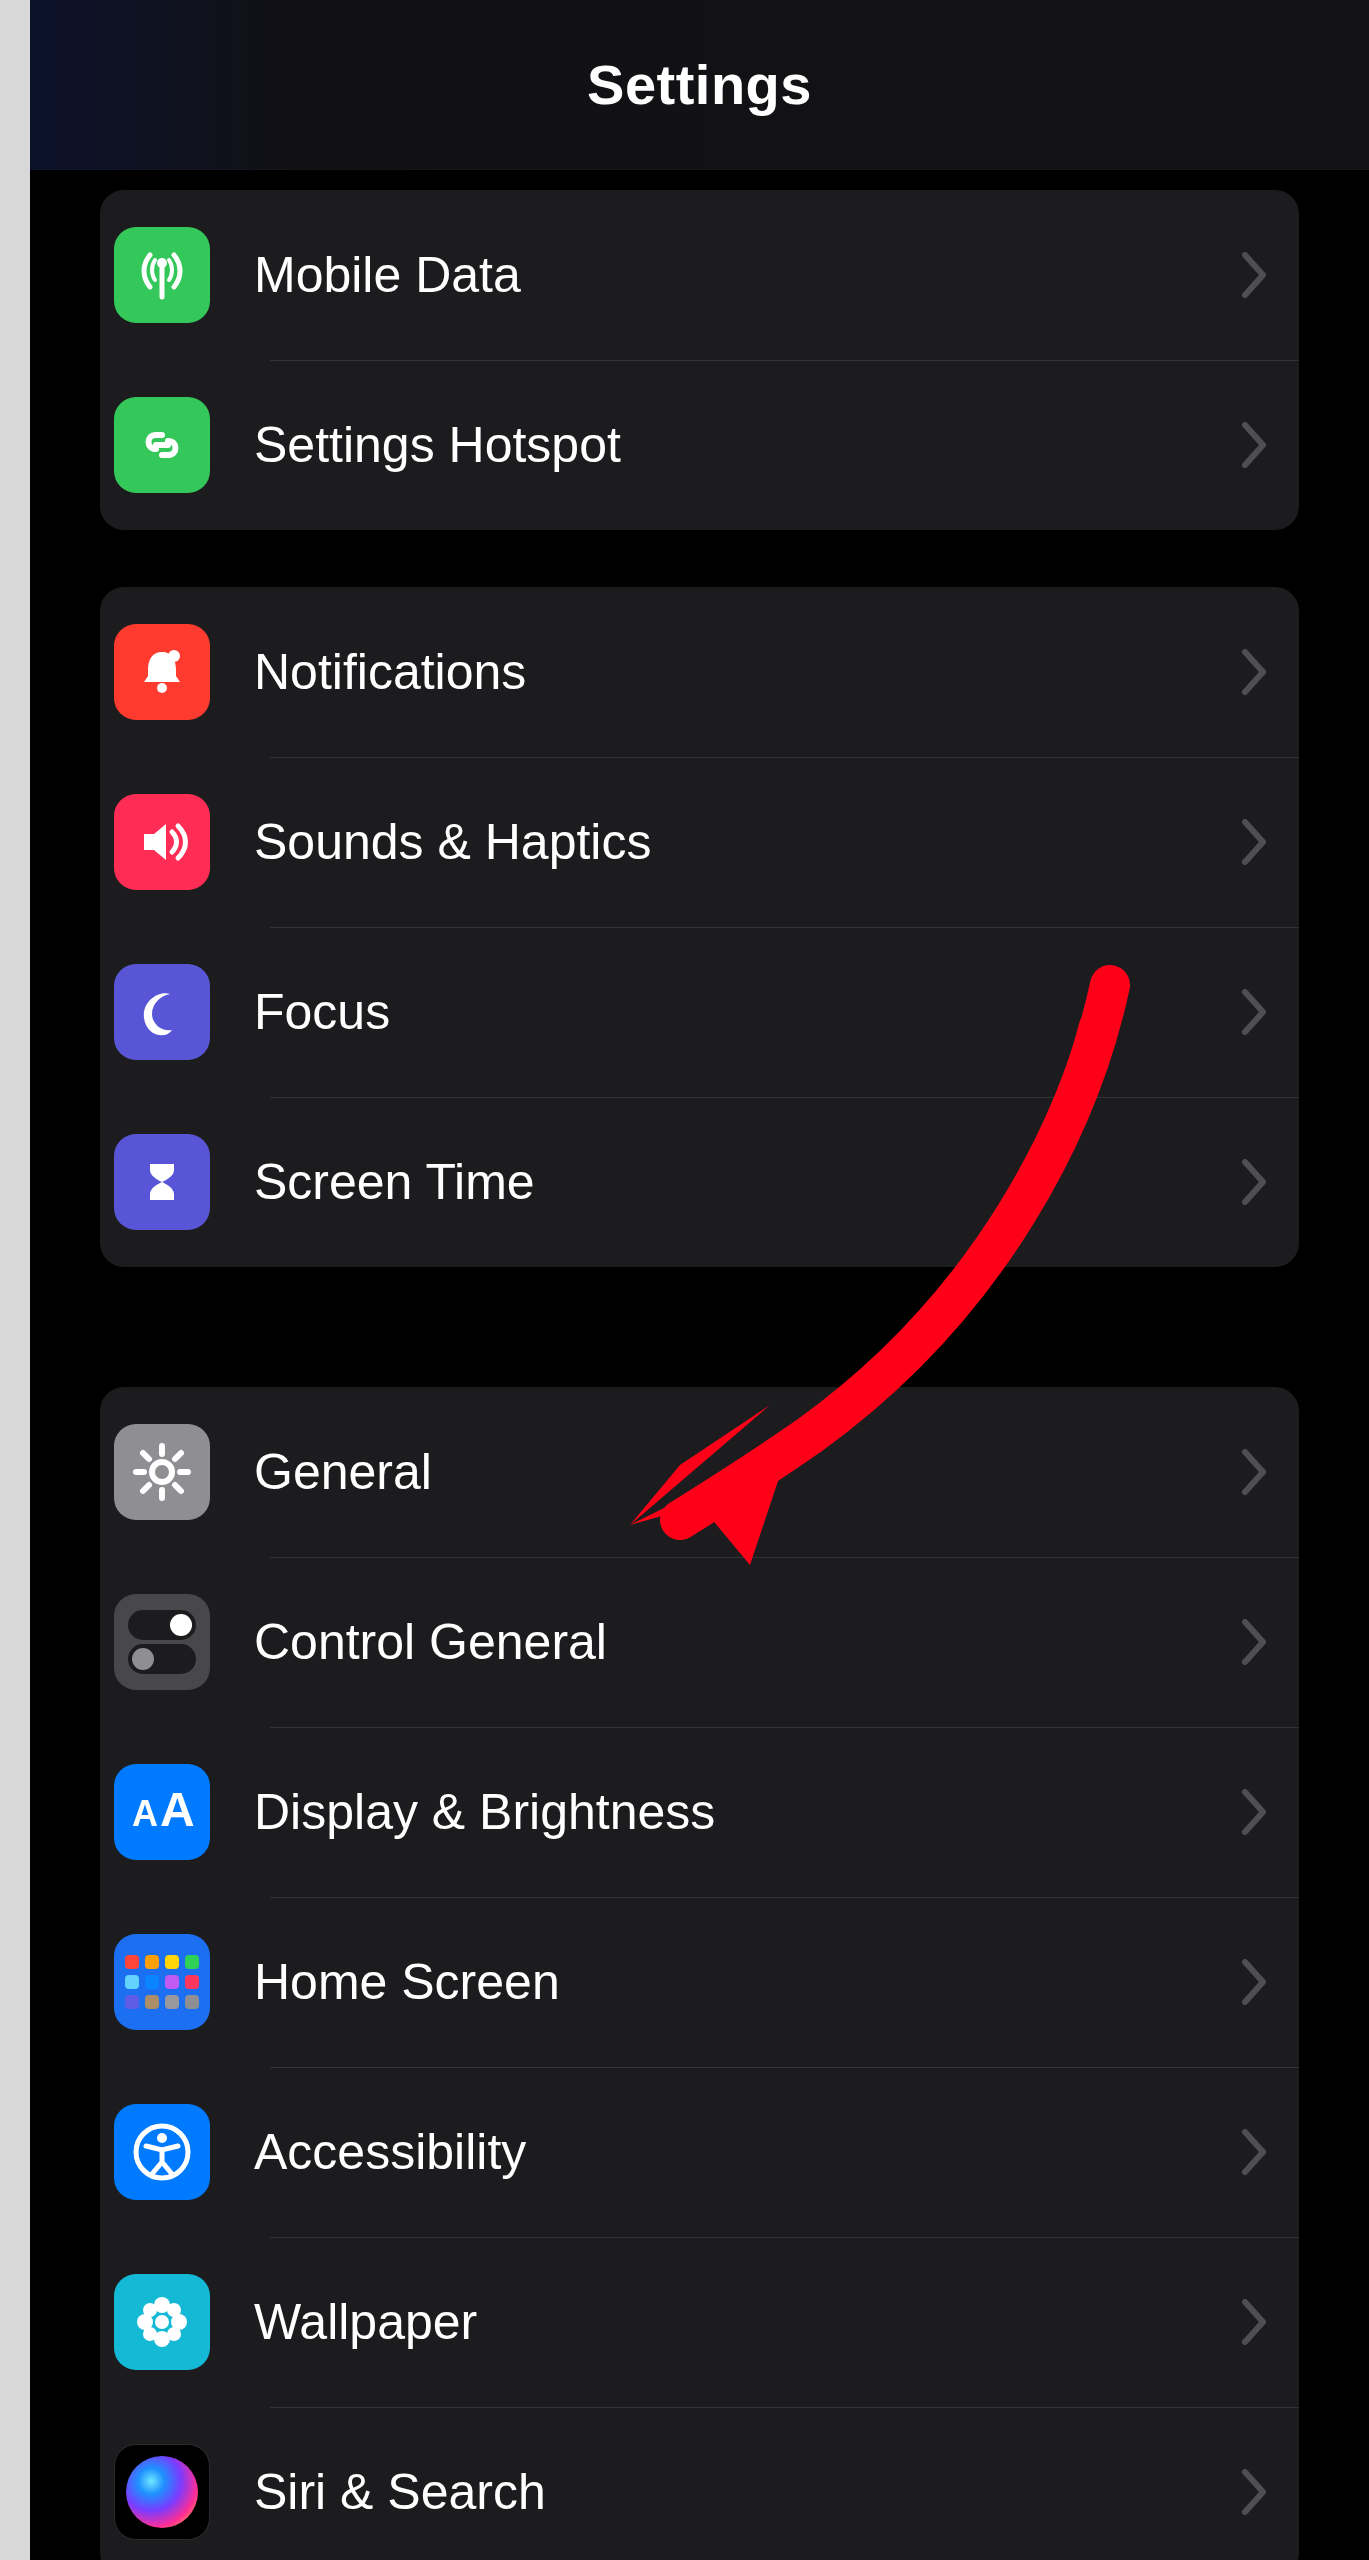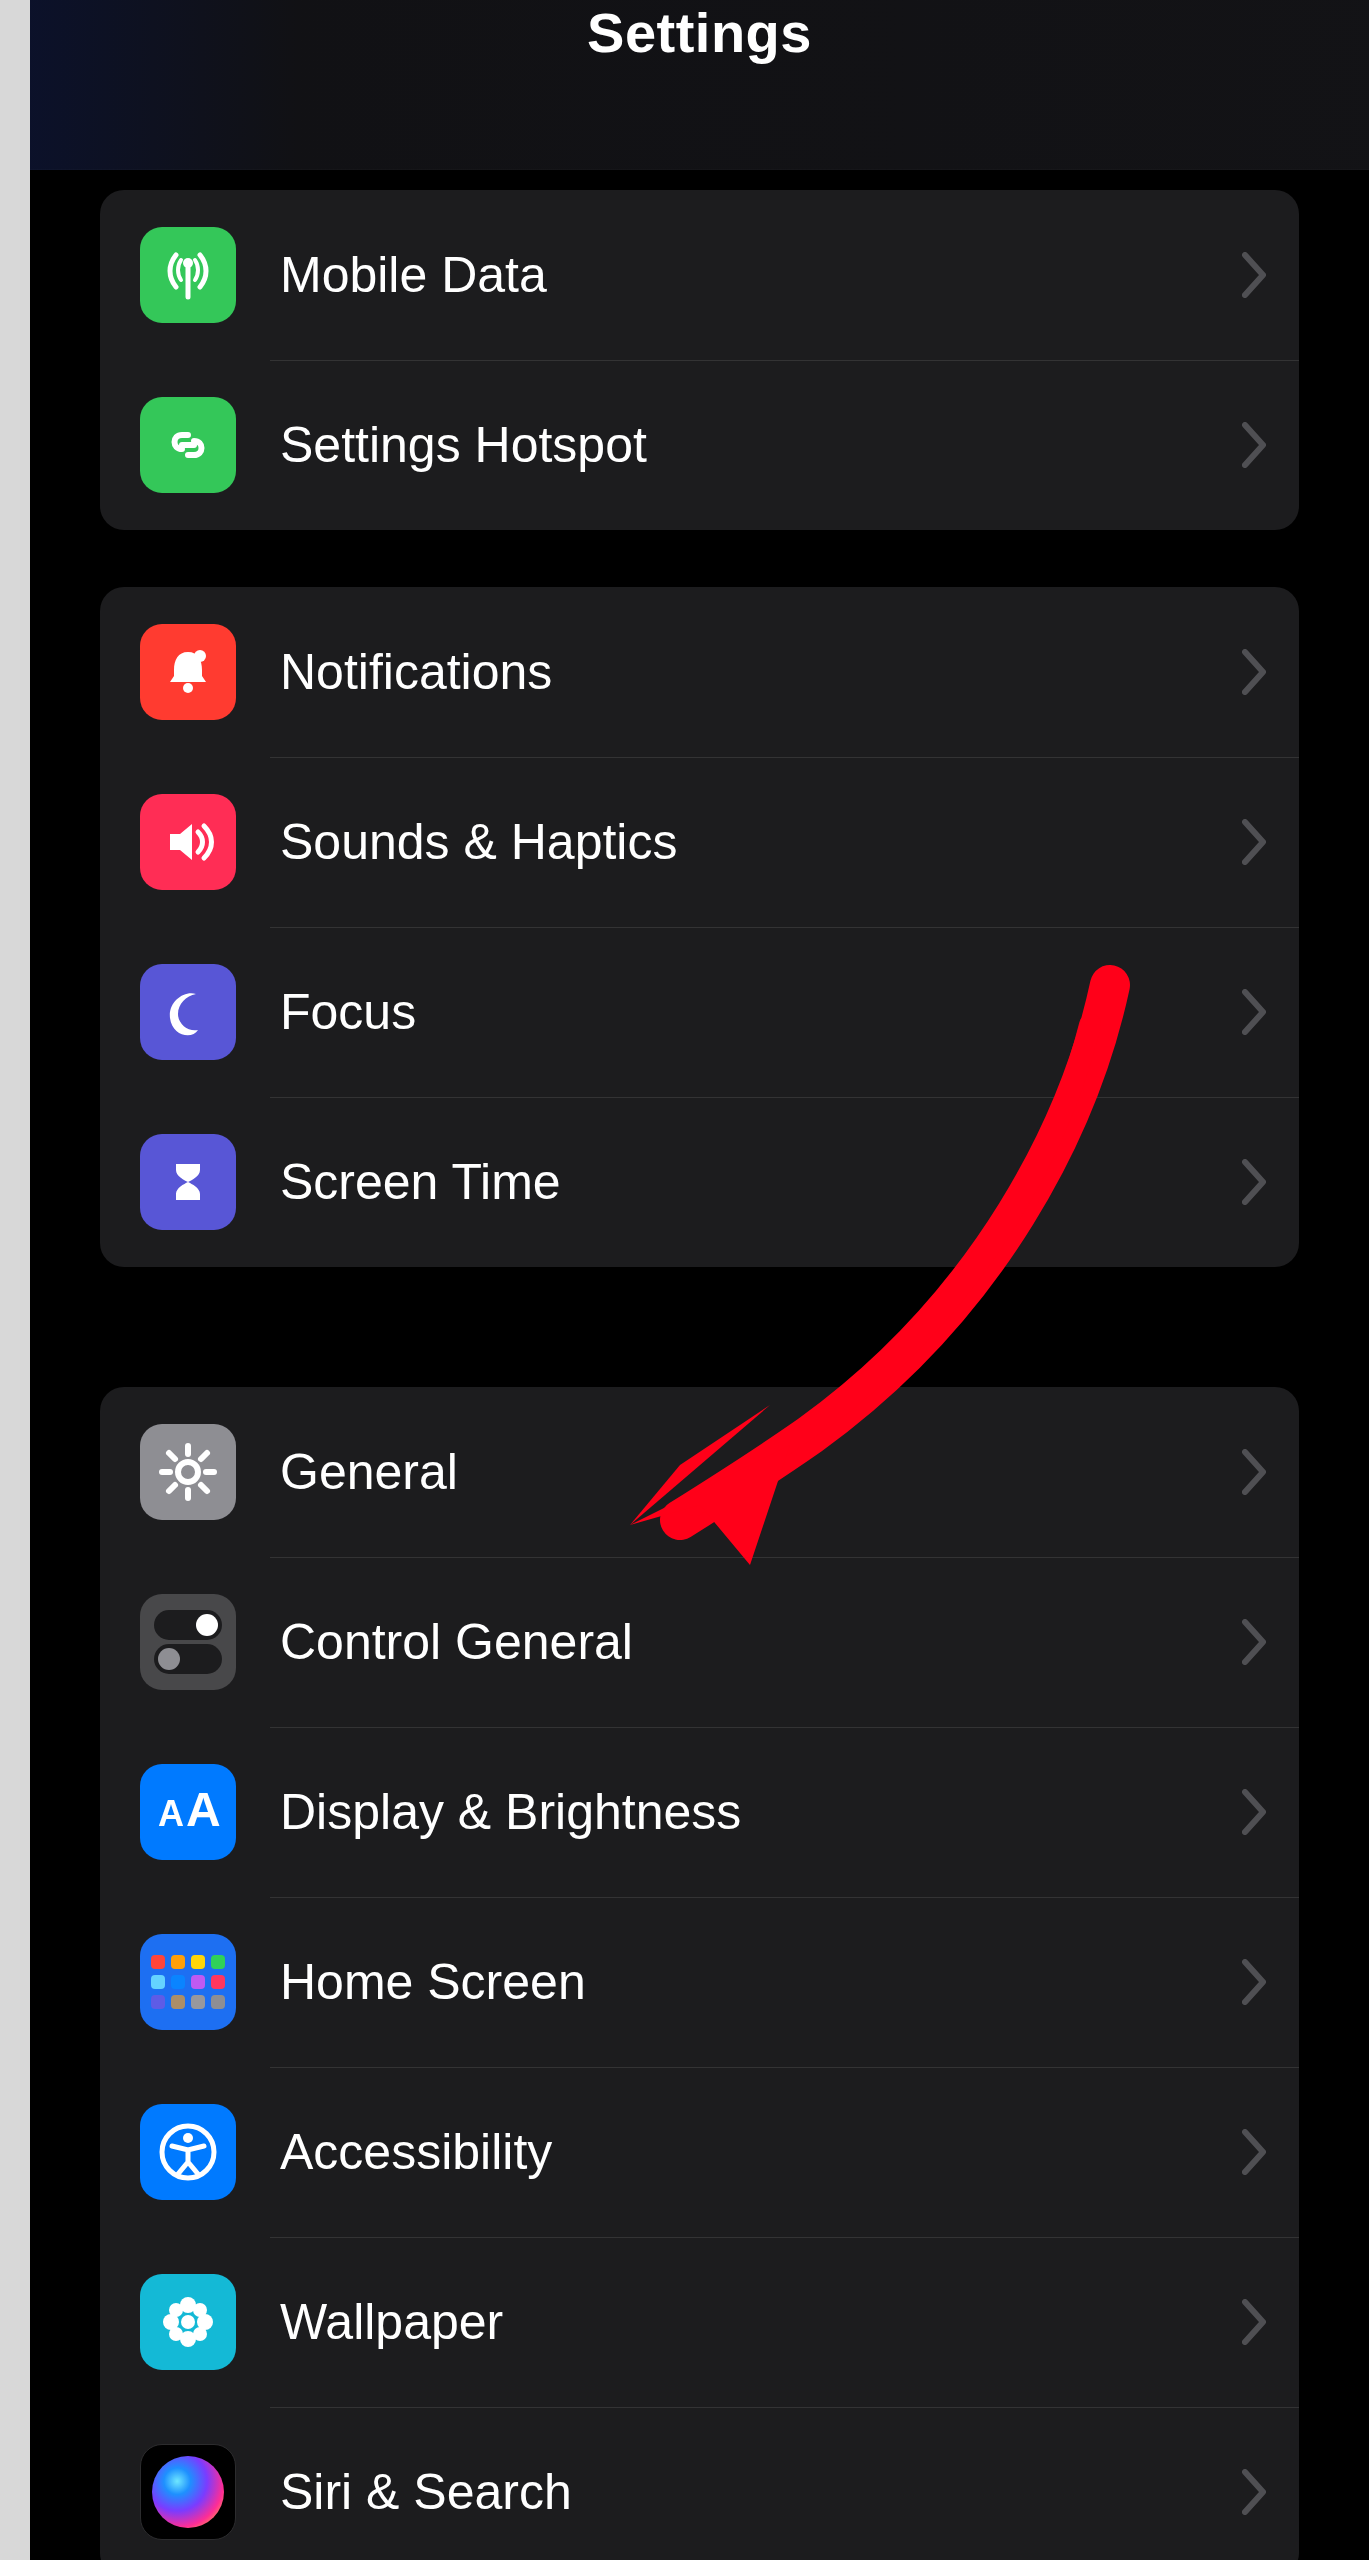--- a/index.html
+++ b/index.html
@@ -17,20 +17,21 @@
     width: 1339px;
     height: 2560px;
     background: #000;
     color: #fff;
     overflow: hidden;
   }
   .header {
     width: 100%;
     height: 170px;
     display: flex;
+    align-items: center;
     justify-content: center;
     background: linear-gradient(90deg,
       rgba(12,18,44,0.95) 0%,
       rgba(20,20,24,0.85) 20%,
       rgba(24,24,28,0.78) 100%);
     border-bottom: 1px solid rgba(255,255,255,0.02);
   }
   .header-title {
     font-size: 56px;
     font-weight: 700;
@@ -46,21 +47,21 @@
     margin-top: 40px;
     overflow: hidden;
   }
   .group.first { margin-top: 20px; }
   .group.second { margin-top: 57px; }
   .group.third  { margin-top: 120px; }
   .row {
     display: flex;
     align-items: center;
     height: 170px;
-    padding: 0 30px 0 40px;
+    padding: 0 30px 0 14px;
     position: relative;
   }
   .row + .row::before {
     content: "";
     position: absolute;
     top: 0;
     left: 170px;
     right: 0;
     height: 1px;
     background: rgba(255,255,255,0.10);

